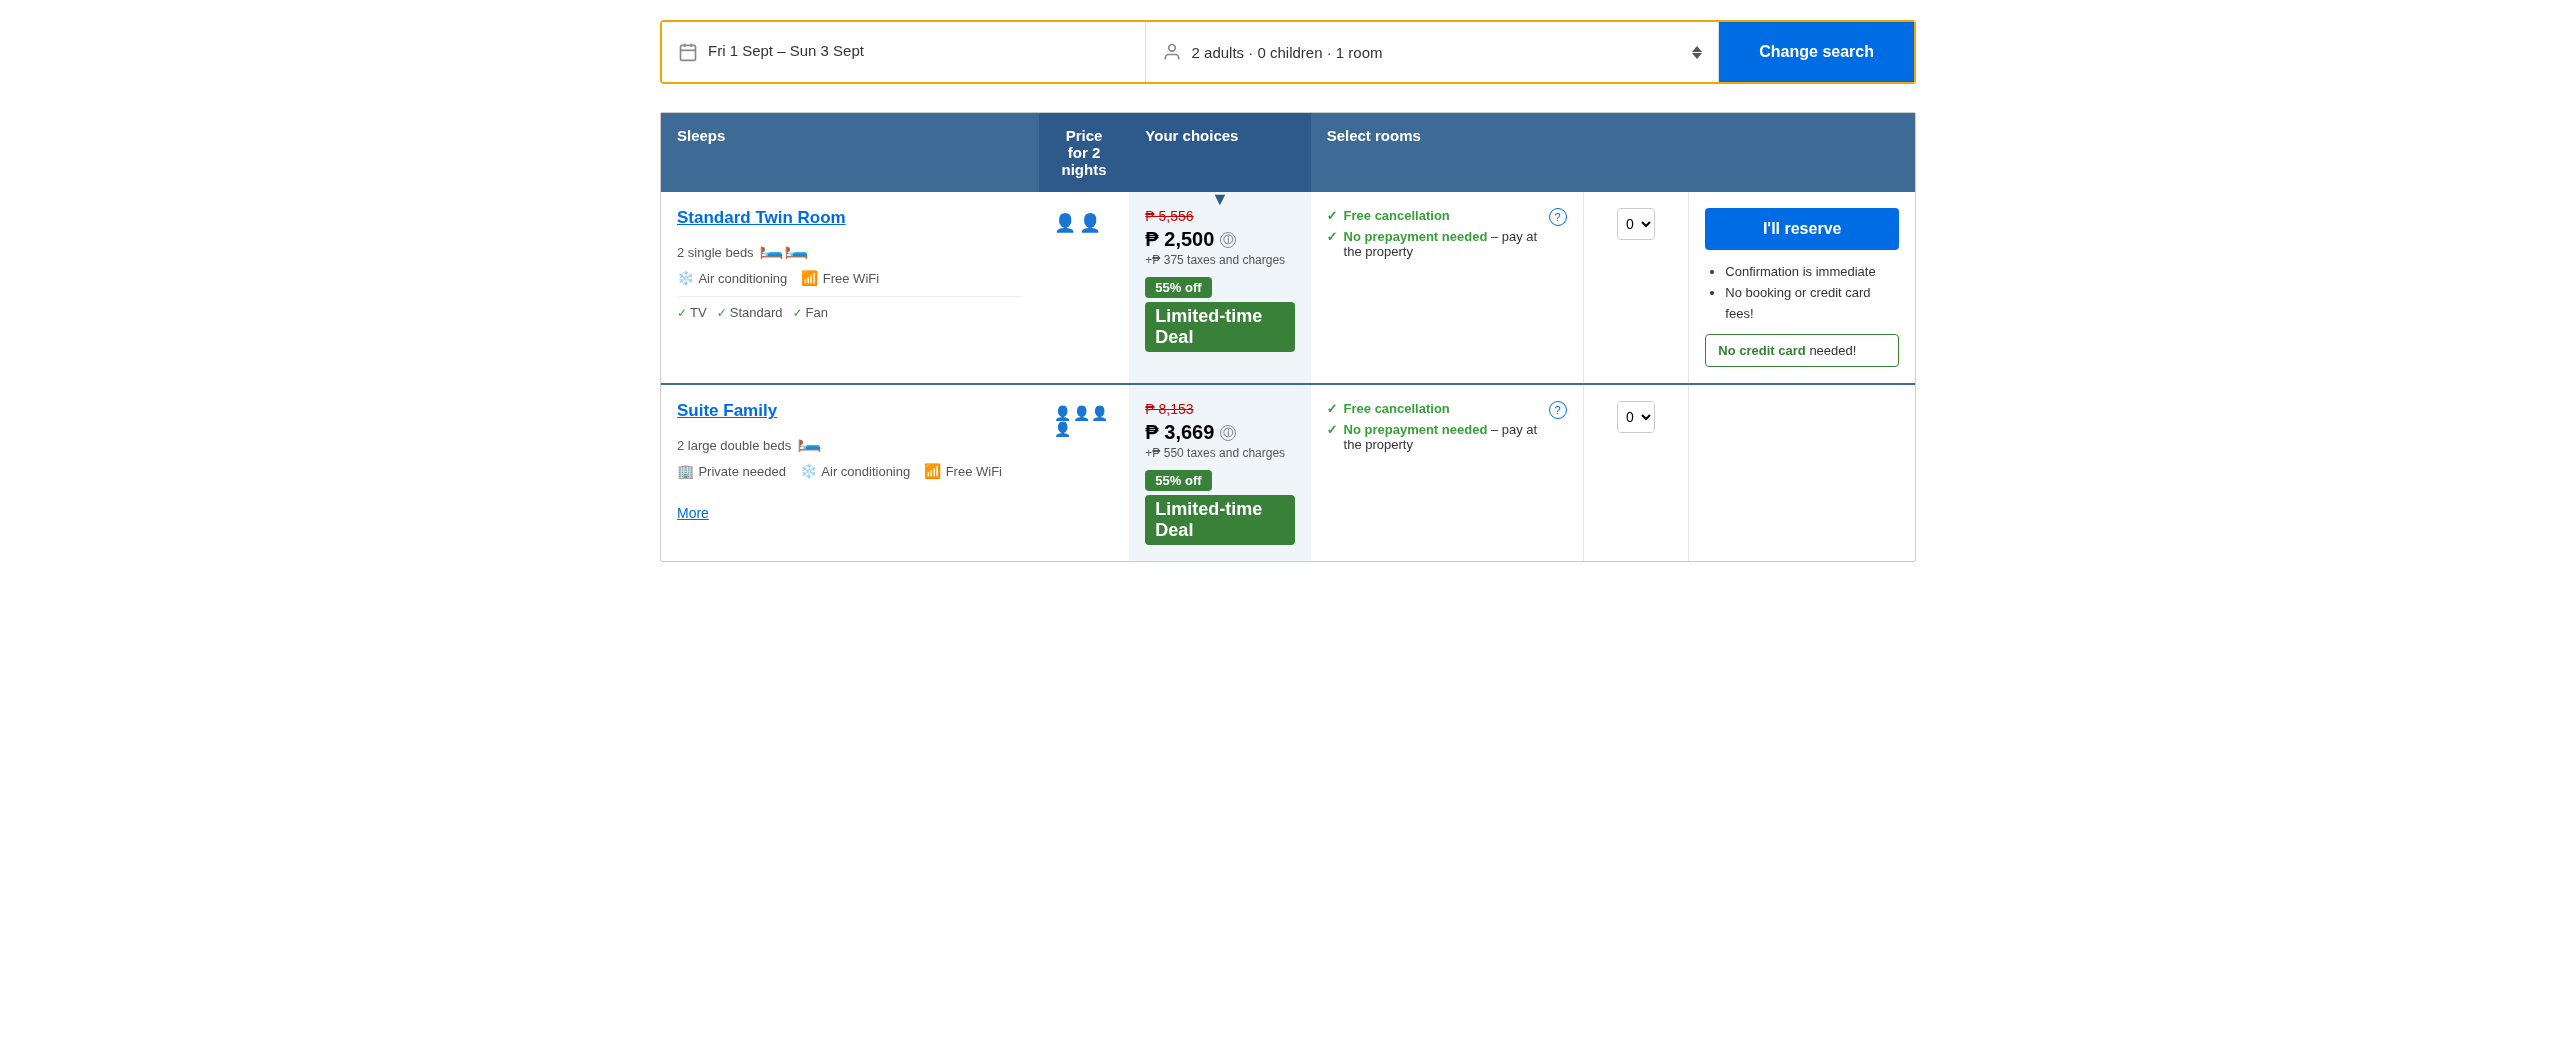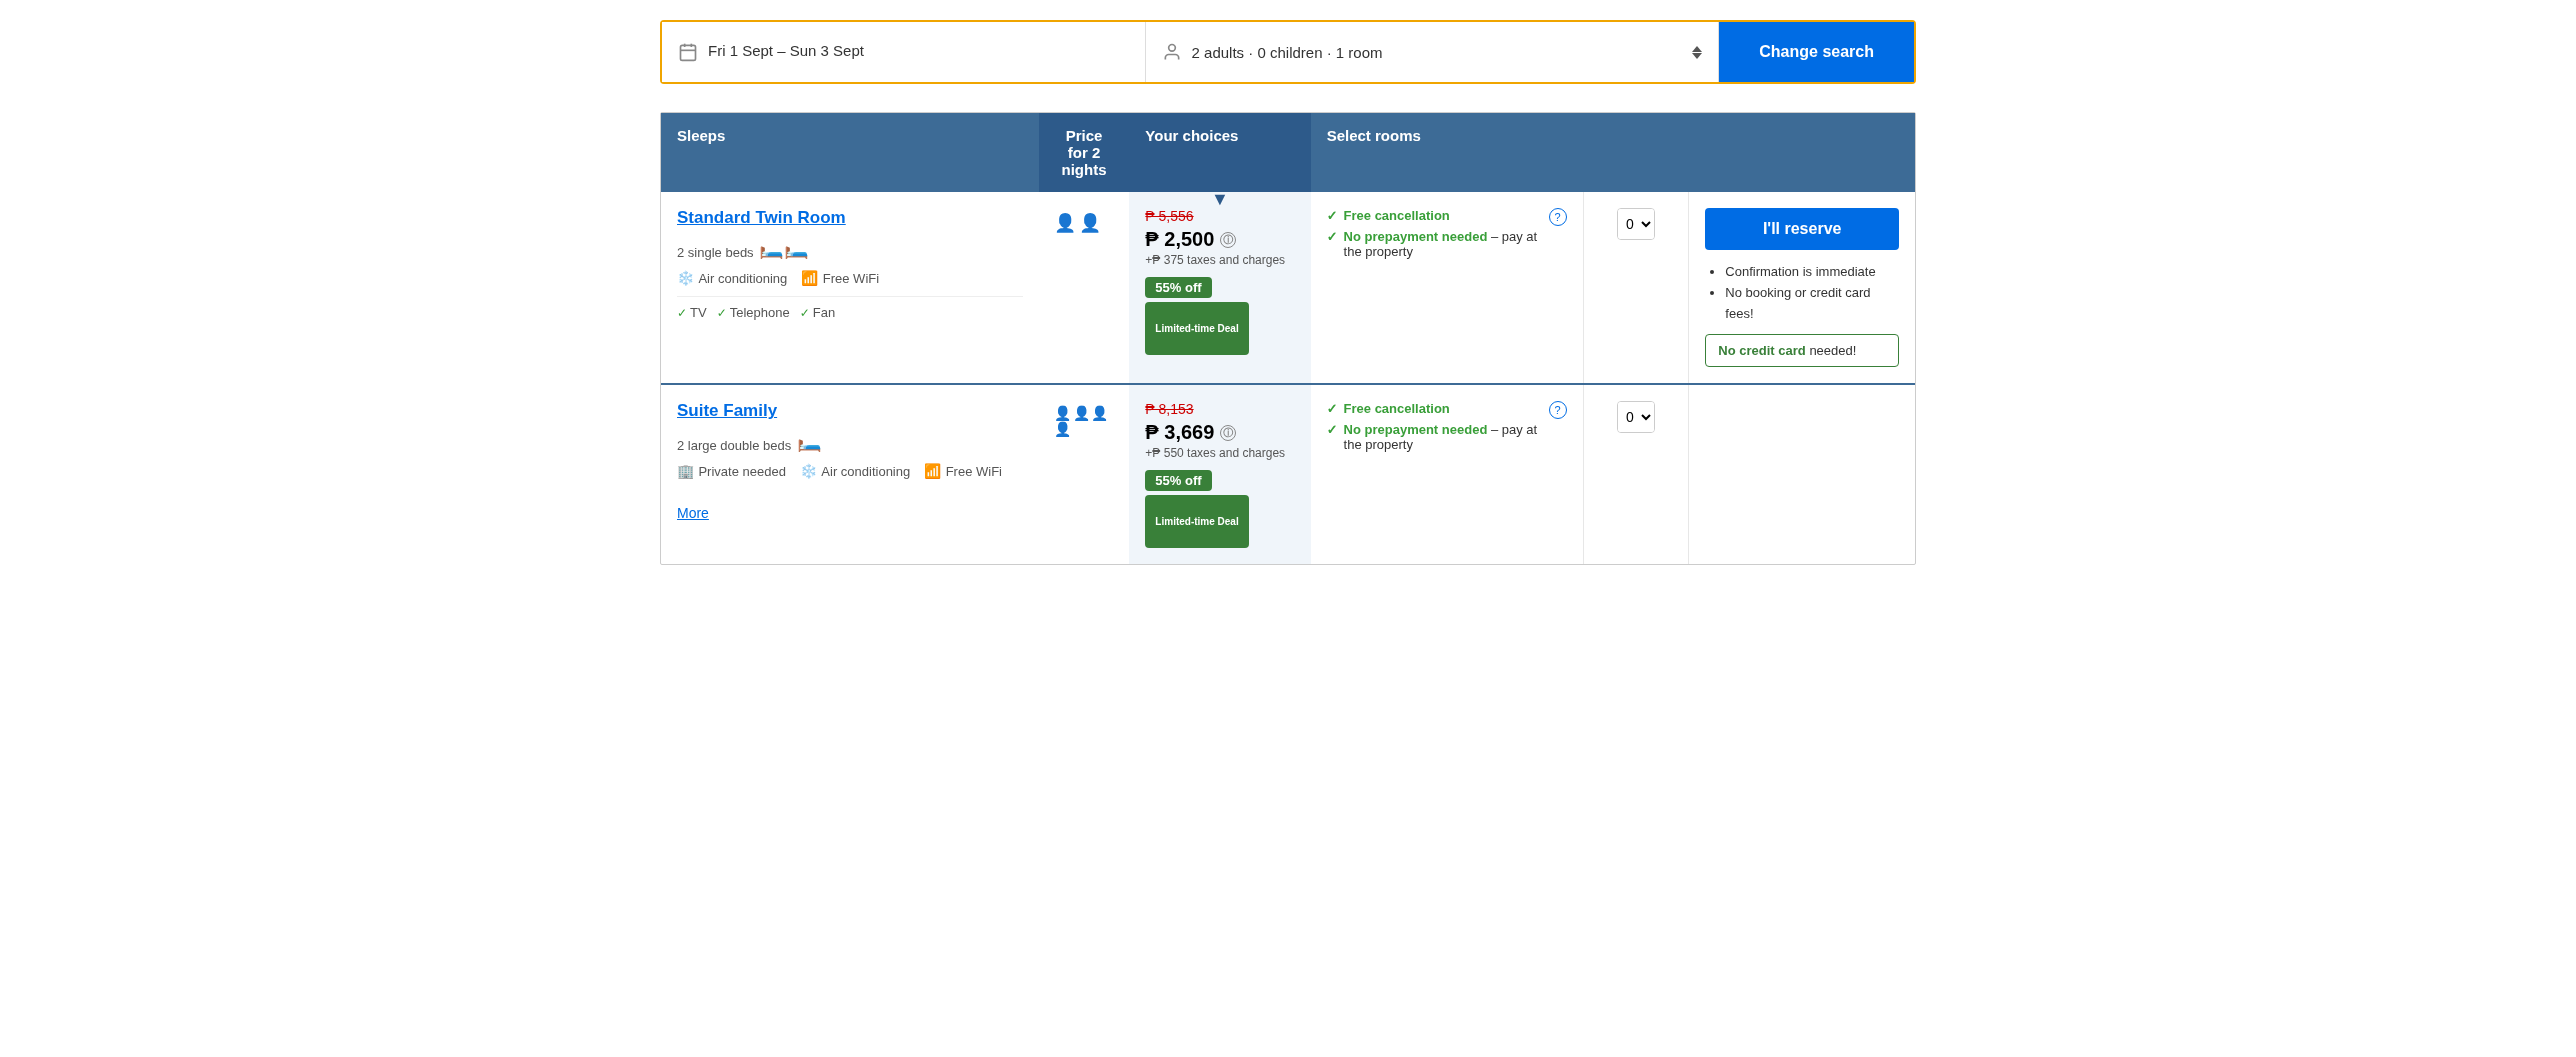--- a/index.html
+++ b/index.html
@@ -35,21 +35,21 @@
     .amenity-icon { font-size: 14px; }
     .extras { display: flex; gap: 10px; flex-wrap: wrap; color: #555; font-size: 13px; margin-top: 8px; }
     .extra-item { display: flex; align-items: center; gap: 3px; }
     .check-sm { color: #399f39; font-size: 12px; }
 
     .original-price { color: #cc0000; text-decoration: line-through; font-size: 14px; margin-bottom: 4px; }
     .current-price { font-size: 20px; font-weight: 700; color: #000; display: flex; align-items: center; gap: 6px; }
     .info-icon { width: 16px; height: 16px; border: 1px solid #888; border-radius: 50%; display: inline-flex; align-items: center; justify-content: center; font-size: 10px; color: #888; cursor: pointer; }
     .taxes { color: #555; font-size: 12px; margin-bottom: 10px; margin-top: 2px; }
     .discount-badge { display: inline-block; background: #398039; color: #fff; padding: 3px 10px; border-radius: 4px; font-size: 13px; font-weight: 700; margin-bottom: 4px; }
-    .deal-badge { display: inline-block; background: #398039; color: #fff; padding: 21px 10px; border-radius: 4px; font-size: 10px; font-weight: 700; }
+    .deal-badge { display: inline-block; background: #398039; color: #fff; padding: 4px 10px; border-radius: 4px; font-size: 18px; font-weight: 700; }
 
     .choice-item { display: flex; align-items: flex-start; gap: 6px; margin-bottom: 6px; color: #399f39; font-size: 13px; }
     .choice-item .check { color: #399f39; font-weight: 700; }
     .choice-item span.label { color: #333; }
     .choice-item span.label b { color: #333; margin-top: 20px; }
     .question-circle { width: 18px; height: 18px; border: 1px solid #006ce4; border-radius: 50%; display: inline-flex; align-items: center; justify-content: center; font-size: 11px; color: #006ce4; cursor: pointer; margin-left: auto; flex-shrink: 0; }
 
     .select-spinner { display: flex; align-items: center; border: 1px solid #ccc; border-radius: 4px; overflow: hidden; }
     .select-spinner select { border: none; outline: none; padding: 6px 4px; font-size: 14px; background: #fff; cursor: pointer; appearance: auto; }
     .reserve-btn { background: #006ce4; color: #fff; border: none; padding: 12px 28px; font-size: 16px; font-weight: 700; border-radius: 4px; cursor: pointer; width: 100%; margin-bottom: 12px; }
@@ -122,21 +122,21 @@
             <span>Free WiFi</span>
           </span>
         </div>
         <div class="extras">
           <span class="extra-item">
             <span class="check-sm">✓</span>
             <span>TV</span>
           </span>
           <span class="extra-item">
             <span class="check-sm">✓</span>
-            <span>Telephone</span>
+            <span>Standard</span>
           </span>
           <span class="extra-item">
             <span class="check-sm">✓</span>
             <span>Fan</span>
           </span>
         </div>
       </div>
 
       <div class="cell" style="display:flex; align-items:flex-start; padding-top:20px;">
         <span class="sleeps-icons">👤👤</span>

